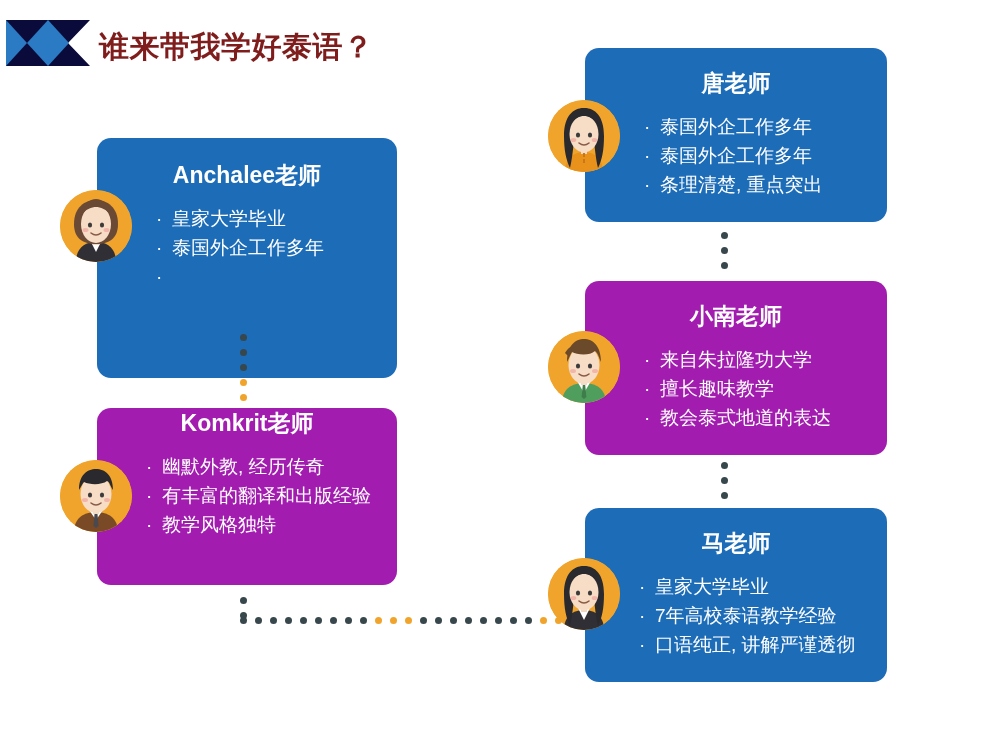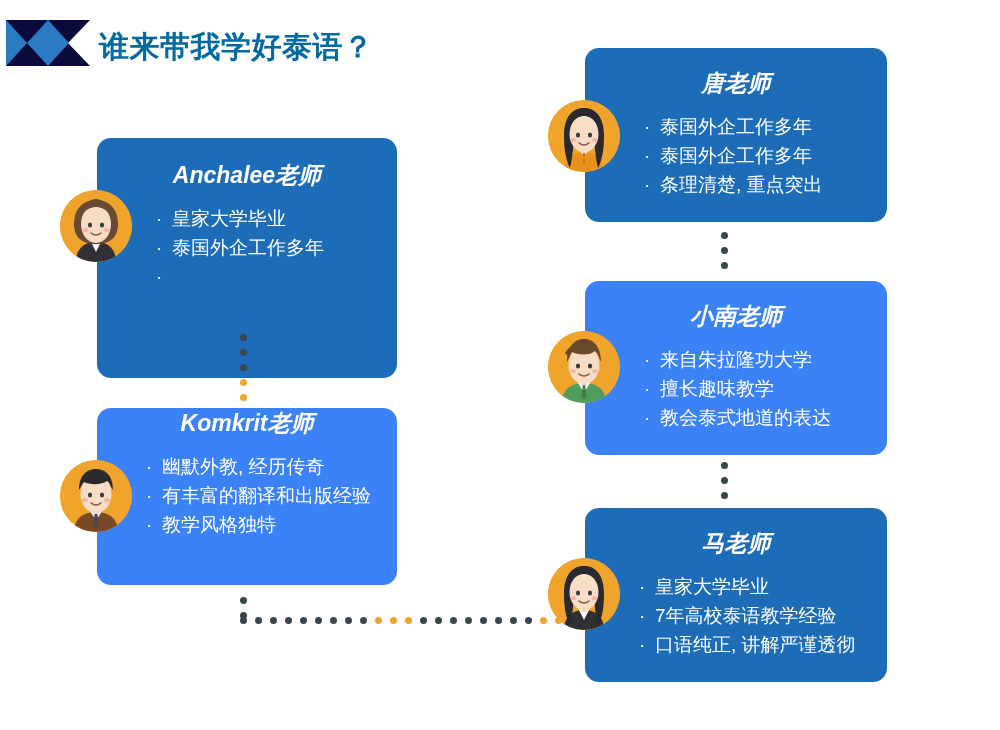--- a/index.html
+++ b/index.html
@@ -30,42 +30,41 @@
     top: 20px;
     width: 84px;
     height: 46px;
   }
   #page-title {
     position: absolute;
     left: 99px;
     top: 27px;
     font-size: 30px;
     font-weight: bold;
-    color: #0369a1;
+    color: #7f1d1d;
     letter-spacing: 0.5px;
     white-space: nowrap;
   }
 
   
   .card {
     position: absolute;
     border-radius: 14px;
     box-sizing: border-box;
   }
   .card.blue   { background: #1c6cb8; }
-  .card.purple { background: #3b82f6; }
+  .card.purple { background: #a21caf; }
 
   .card-title {
     color: #ffffff;
     font-size: 23px;
     font-weight: bold;
     text-align: center;
     margin: 0;
     white-space: nowrap;
-    font-style: italic;
   }
   .card-list {
     list-style: none;
     margin: 0;
     padding: 0;
   }
   .card-list li {
     color: #ffffff;
     font-size: 19px;
     line-height: 1.52;

